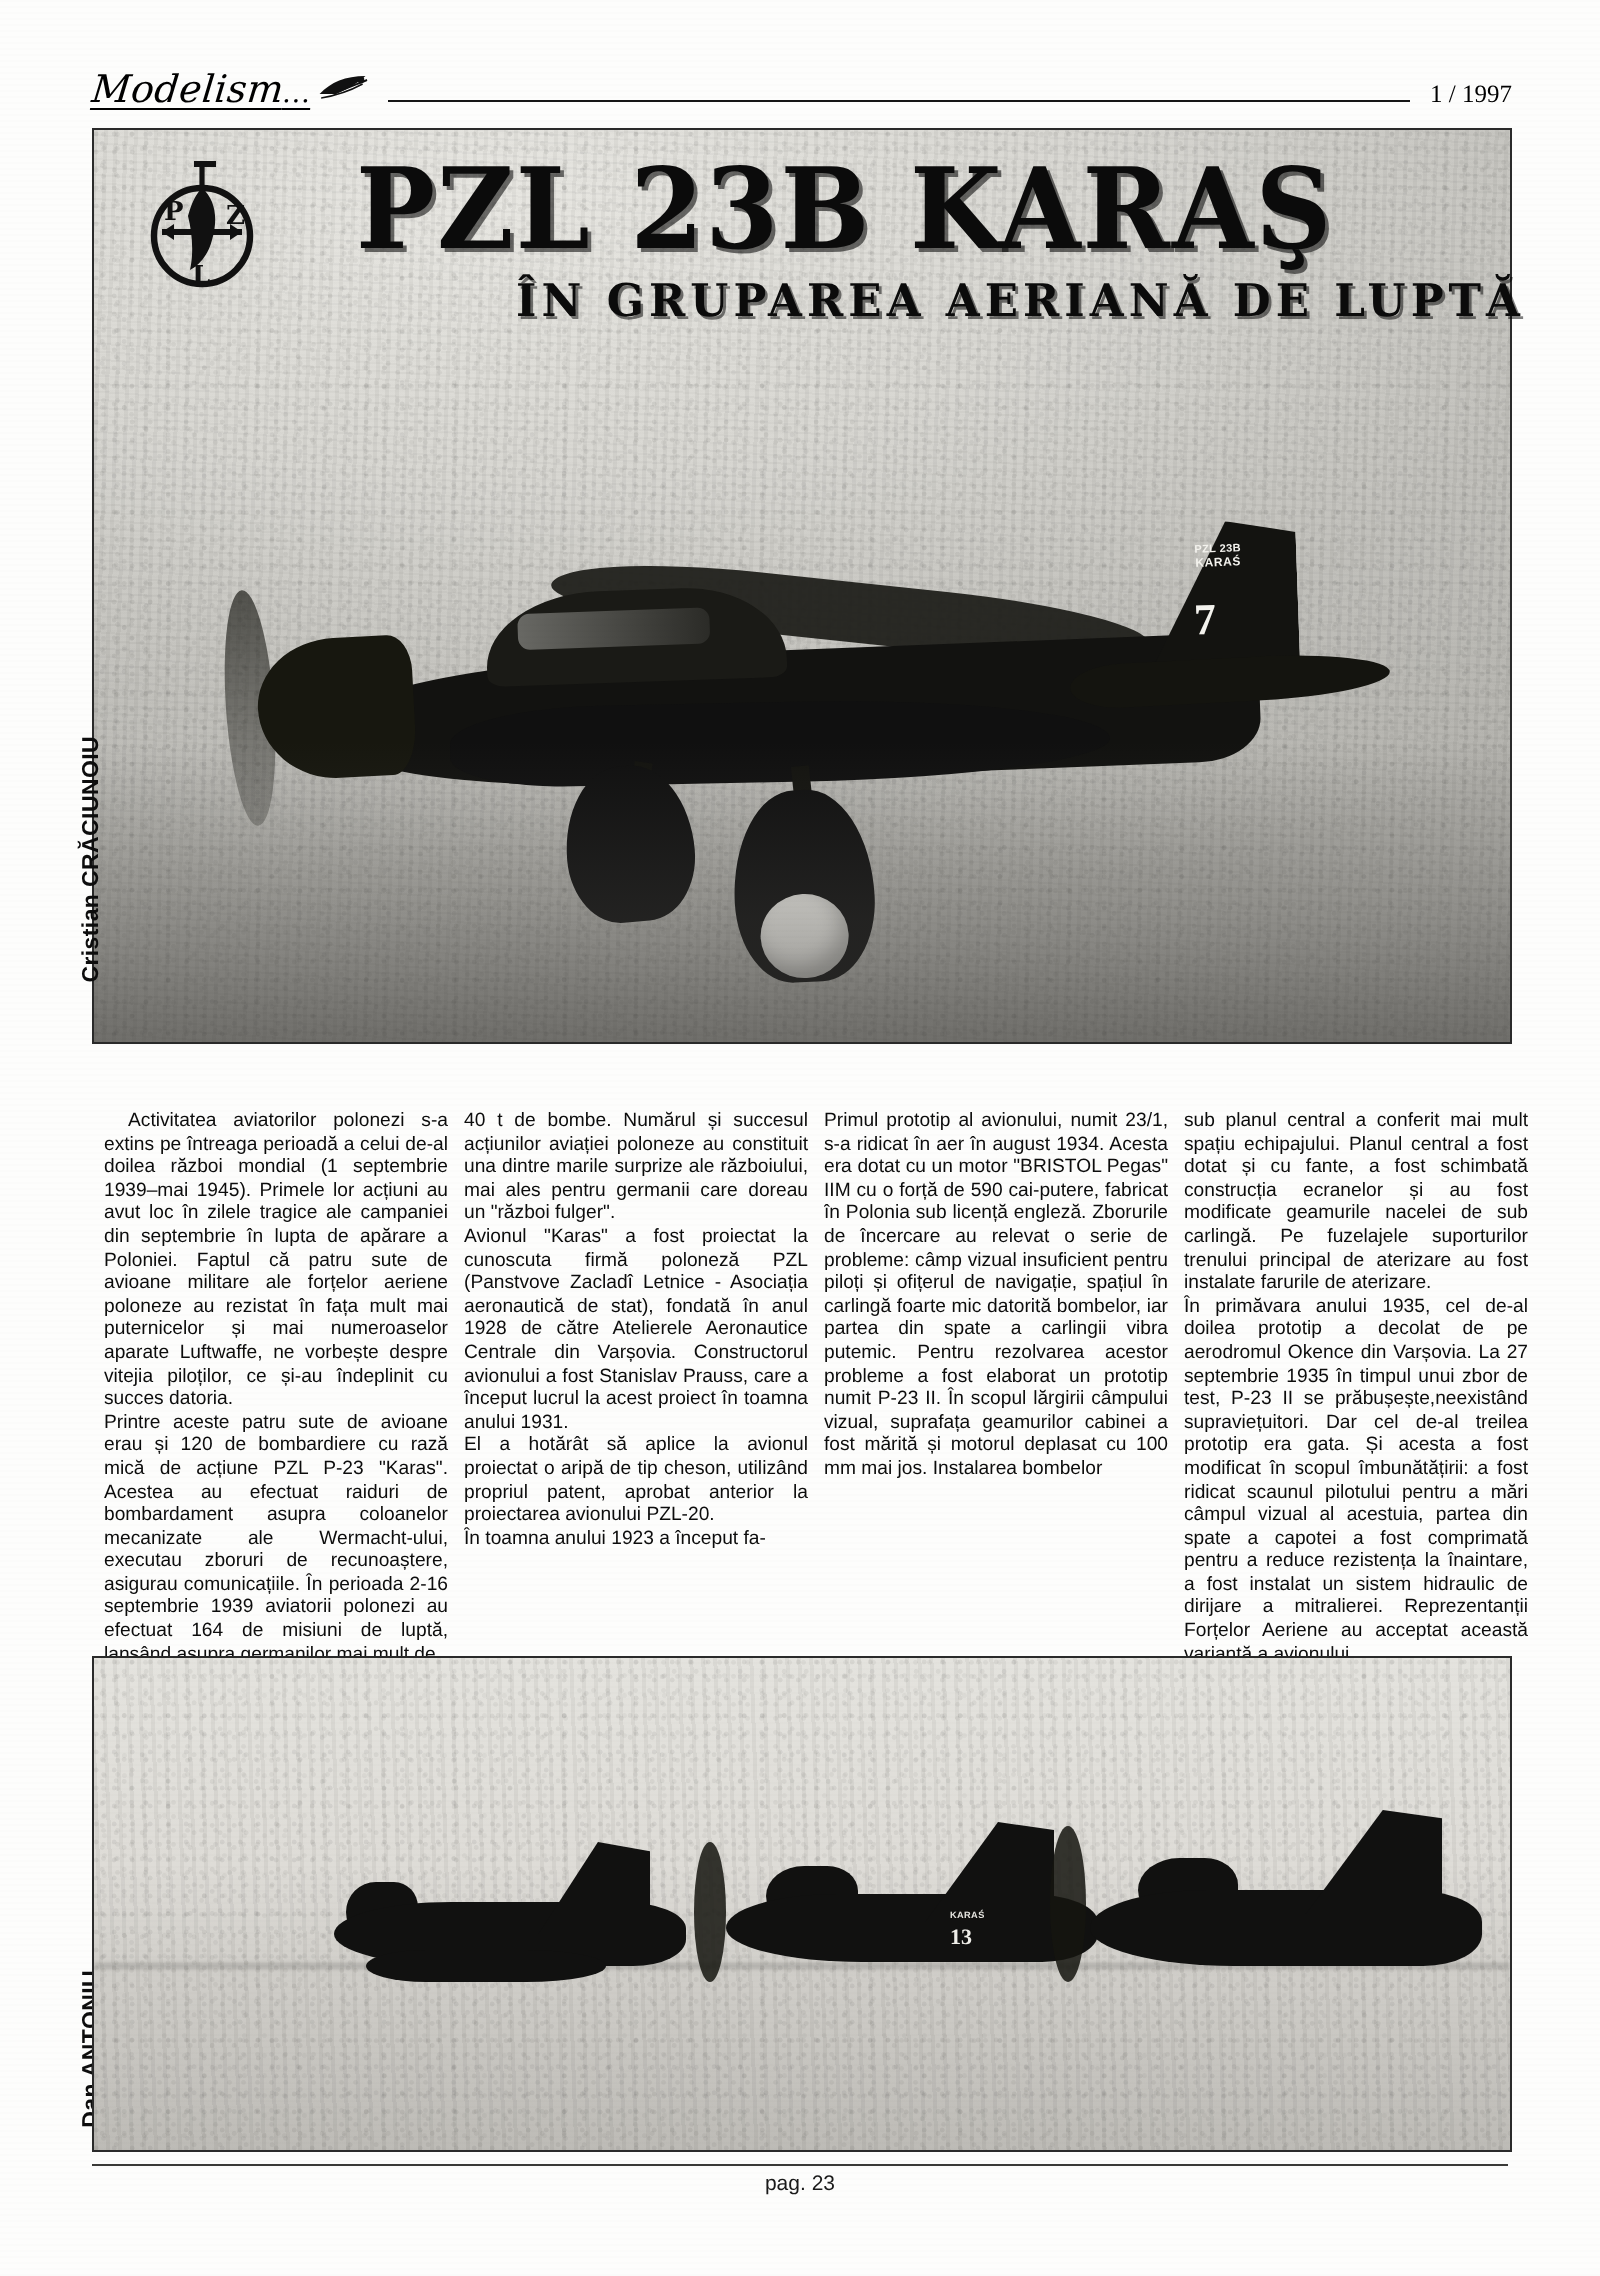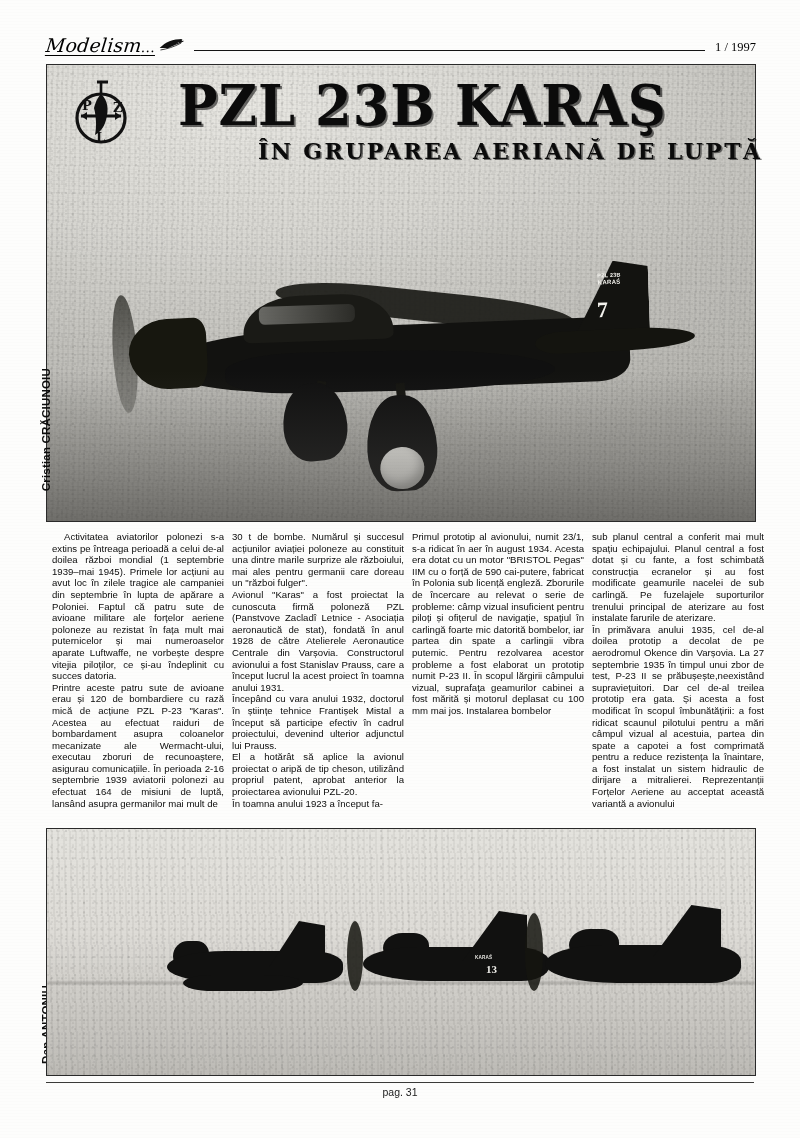--- a/index.html
+++ b/index.html
@@ -277,21 +277,21 @@
     transform: rotate(180deg);
     white-space:nowrap;
     color:#0d0d0d;
   }
   .byline-top{ left: 40px; top: 368px; }
   .byline-bottom{ left: 40px; top: 985px; }
 
   
   .columns{
     position:absolute;
-    left: 52px; top: 531px;
+    left: 52px; top: 555px;
     width: 706px; height: 290px;
     display: grid;
     grid-template-columns: 172px 172px 172px 172px;
     column-gap: 8px;
   }
   .col{
     font-family:"Liberation Sans", sans-serif;
     font-size: 9.6px;
     line-height: 11.6px;
     text-align: justify;
@@ -459,23 +459,22 @@
 
   <div class="byline byline-top">Cristian CRĂCIUNOIU</div>
   <div class="byline byline-bottom">Dan ANTONIU</div>
 
   <div class="columns">
     <div class="col" id="c0">
         <p class="indent">Activitatea aviatorilor polonezi s-a extins pe întreaga perioadă a celui de-al doilea război mondial (1 septembrie 1939–mai 1945). Primele lor acțiuni au avut loc în zilele tragice ale campaniei din septembrie în lupta de apărare a Poloniei. Faptul că patru sute de avioane militare ale forțelor aeriene poloneze au rezistat în fața mult mai puternicelor și mai numeroaselor aparate Luftwaffe, ne vorbește despre vitejia piloților, ce și-au îndeplinit cu succes datoria.</p>
         <p>Printre aceste patru sute de avioane erau și 120 de bombardiere cu rază mică de acțiune PZL P-23 "Karas". Acestea au efectuat raiduri de bombardament asupra coloanelor mecanizate ale Wermacht-ului, executau zboruri de recunoaștere, asigurau comunicațiile. În perioada 2-16 septembrie 1939 aviatorii polonezi au efectuat 164 de misiuni de luptă, lansând asupra germanilor mai mult de</p>
       </div>
     <div class="col" id="c1">
-        <p>30 t de bombe. Numărul și succesul acțiunilor aviației poloneze au constituit una dintre marile surprize ale războiului, mai ales pentru germanii care doreau un "război fulger".</p>
+        <p>40 t de bombe. Numărul și succesul acțiunilor aviației poloneze au constituit una dintre marile surprize ale războiului, mai ales pentru germanii care doreau un "război fulger".</p>
         <p>Avionul "Karas" a fost proiectat la cunoscuta firmă poloneză PZL (Panstvove Zacladî Letnice - Asociația aeronautică de stat), fondată în anul 1928 de către Atelierele Aeronautice Centrale din Varșovia. Constructorul avionului a fost Stanislav Prauss, care a început lucrul la acest proiect în toamna anului 1931.</p>
-        <p>Începând cu vara anului 1932, doctorul în științe tehnice Frantișek Mistal a început să participe efectiv în cadrul proiectului, devenind ulterior adjunctul lui Prauss.</p>
         <p>El a hotărât să aplice la avionul proiectat o aripă de tip cheson, utilizând propriul patent, aprobat anterior la proiectarea avionului PZL-20.</p>
         <p>În toamna anului 1923 a început fa-</p>
       </div>
     <div class="col" id="c2">
         <p>Primul prototip al avionului, numit 23/1, s-a ridicat în aer în august 1934. Acesta era dotat cu un motor "BRISTOL Pegas" IIM cu o forță de 590 cai-putere, fabricat în Polonia sub licență engleză. Zborurile de încercare au relevat o serie de probleme: câmp vizual insuficient pentru piloți și ofițerul de navigație, spațiul în carlingă foarte mic datorită bombelor, iar partea din spate a carlingii vibra putemic. Pentru rezolvarea acestor probleme a fost elaborat un prototip numit P-23 II. În scopul lărgirii câmpului vizual, suprafața geamurilor cabinei a fost mărită și motorul deplasat cu 100 mm mai jos. Instalarea bombelor</p>
       </div>
     <div class="col" id="c3">
         <p>sub planul central a conferit mai mult spațiu echipajului. Planul central a fost dotat și cu fante, a fost schimbată construcția ecranelor și au fost modificate geamurile nacelei de sub carlingă. Pe fuzelajele suporturilor trenului principal de aterizare au fost instalate farurile de aterizare.</p>
         <p>În primăvara anului 1935, cel de-al doilea prototip a decolat de pe aerodromul Okence din Varșovia. La 27 septembrie 1935 în timpul unui zbor de test, P-23 II se prăbușește,neexistând supraviețuitori. Dar cel de-al treilea prototip era gata. Și acesta a fost modificat în scopul îmbunătățirii: a fost ridicat scaunul pilotului pentru a mări câmpul vizual al acestuia, partea din spate a capotei a fost comprimată pentru a reduce rezistența la înaintare, a fost instalat un sistem hidraulic de dirijare a mitralierei. Reprezentanții Forțelor Aeriene au acceptat această variantă a avionului</p>
       </div>
@@ -492,27 +491,27 @@
       <div class="gp-body b2"></div>
       <div class="gp-body b3"></div>
     </div>
 
     <div class="ground-plane g2">
       <div class="gp-body p1"></div>
       <div class="gp-body w1"></div>
       <div class="gp-body b1"></div>
       <div class="gp-body b2"></div>
       <div class="side-mark" style="left:128px; top:52px;">KARAŚ</div>
-      <div class="side-num" style="left:139px; top:60px;">13</div>
+      <div class="side-num" style="left:128px; top:60px;">13</div>
     </div>
 
     <div class="ground-plane g3">
       <div class="gp-body p1"></div>
       <div class="gp-body w1"></div>
       <div class="gp-body b1"></div>
       <div class="gp-body b2"></div>
     </div>
   </div>
 
   <div class="footer-rule"></div>
-  <div class="footer">pag. 31</div>
+  <div class="footer">pag. 23</div>
 
 </div>
 
 </body></html>

